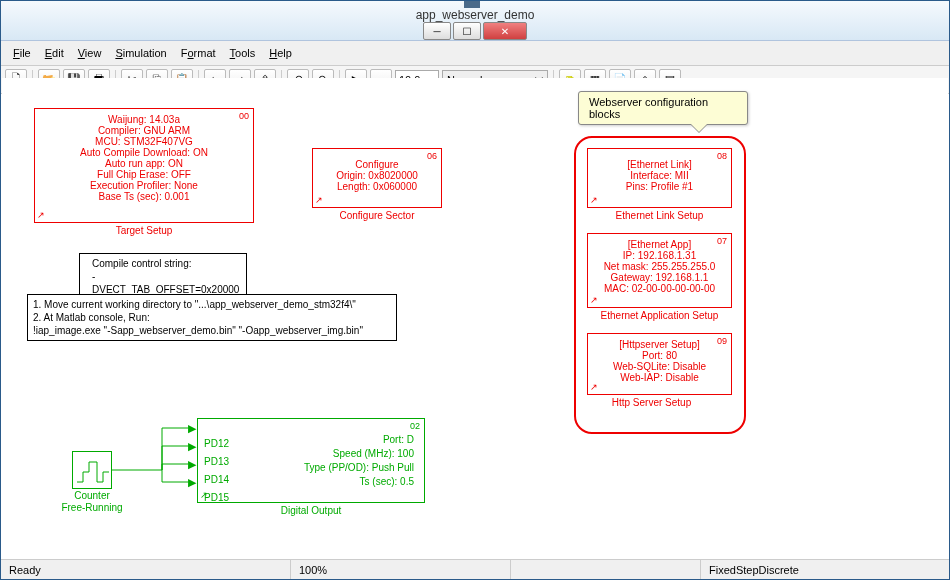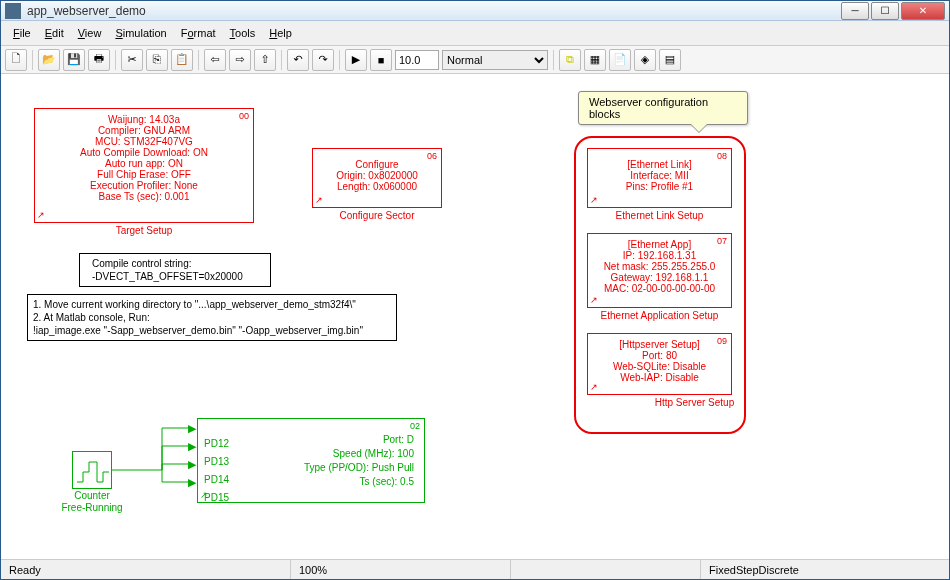--- a/index.html
+++ b/index.html
@@ -1,20 +1,20 @@
 <!DOCTYPE html>
 <html><head>
   <meta charset="utf-8">
   <style>
     * { box-sizing: border-box; margin: 0; padding: 0; }
     body { font-family: Tahoma, Arial, sans-serif; font-size: 11px; background: #fff; }
     
     .window { width: 950px; height: 580px; border: 1px solid #2a5a8a; background: #fff; position: relative; }
     
-    .titlebar { height: 20px; background: linear-gradient(#f5f9fd, #d8e8f5); display: flex; align-items: center; padding: 0 4px; border-bottom: 1px solid #b0c4de; }
+    .titlebar { height: 40px; background: linear-gradient(#f5f9fd, #d8e8f5); display: flex; align-items: center; padding: 0 4px; border-bottom: 1px solid #b0c4de; flex-direction: column; }
     .titlebar-icon { width: 16px; height: 16px; background: #4a6a8a; margin-right: 6px; }
     .titlebar-text { flex: 1; font-size: 12px; color: #333; }
     .titlebar-btns { display: flex; gap: 2px; }
     .tbbtn { width: 28px; height: 18px; border: 1px solid #888; background: linear-gradient(#fff, #ddd); display: flex; align-items: center; justify-content: center; font-size: 10px; cursor: pointer; border-radius: 2px; }
     .tbbtn.close { background: linear-gradient(#f08080, #d04040); color: #fff; width: 44px; }
     
     .menubar { height: 20px; background: #f0f0f0; display: flex; align-items: center; padding: 12px 6px; gap: 2px; border-bottom: 1px solid #ccc; }
     .menu-item { padding: 2px 6px; cursor: pointer; }
     .menu-item u { text-decoration: underline; }
     
@@ -167,25 +167,25 @@
     <div class="block red-block" style="top:255px; left:585px; width:145px; height:62px;">
       <div class="tag">09</div>
       <div style="padding-top:5px">
         <div>[Httpserver Setup]</div>
         <div>Port: 80</div>
         <div>Web-SQLite: Disable</div>
         <div>Web-IAP: Disable</div>
       </div>
       <div class="corner">↗</div>
     </div>
-    <div class="block-label red-label" style="top:319px; left:620px; width:145px;">Http Server Setup</div>
+    <div class="block-label red-label" style="top:319px; left:577px; width:145px;">Http Server Setup</div>
 
     <div class="tooltip" style="top:13px; left:576px; width:170px;">Webserver configuration blocks</div>
 
-    <div class="textbox" style="top:175px; left:77px; width:192px;padding-left:12px;">Compile control string:
+    <div class="textbox" style="top:175px; left:77px; width:168px;padding-left:12px;">Compile control string:
 -DVECT_TAB_OFFSET=0x20000</div>
     <div class="textbox" style="top:216px; left:25px; width:370px;">1. Move current working directory to "...\app_webserver_demo_stm32f4\"
 2. At Matlab console, Run:
 !iap_image.exe "-Sapp_webserver_demo.bin" "-Oapp_webserver_img.bin"</div>
 
     <div class="counter-block" style="top:373px; left:70px;">
       <svg width="40" height="38">
         <polyline points="4,30 10,30 10,20 16,20 16,10 24,10 24,30 30,30 30,20 36,20" fill="none" stroke="#0a0" stroke-width="1"></polyline>
       </svg>
     </div>
@@ -201,20 +201,21 @@
         <div>PD15</div>
       </div>
       <div style="position:absolute; right:10px; top:14px; text-align:right; line-height:14px;">
         <div>Port: D</div>
         <div>Speed (MHz): 100</div>
         <div>Type (PP/OD): Push Pull</div>
         <div>Ts (sec): 0.5</div>
       </div>
       <div class="corner">↗</div>
     </div>
+    <div class="block-label green-label" style="top:427px; left:195px; width:228px;">Digital Output</div>
 
     <div class="port-arrow" style="top:344px; left:186px;">▶</div>
     <div class="port-arrow" style="top:362px; left:186px;">▶</div>
     <div class="port-arrow" style="top:380px; left:186px;">▶</div>
     <div class="port-arrow" style="top:398px; left:186px;">▶</div>
 
     <svg class="wire" style="top:340px; left:110px; width:80px; height:70px;">
       <path d="M0,52 L50,52 L50,10 L76,10 M50,52 L50,28 L76,28 M50,52 L50,46 L76,46 M50,52 L50,64 L76,64" stroke="#0a0" fill="none" stroke-width="1"></path>
     </svg>
 

